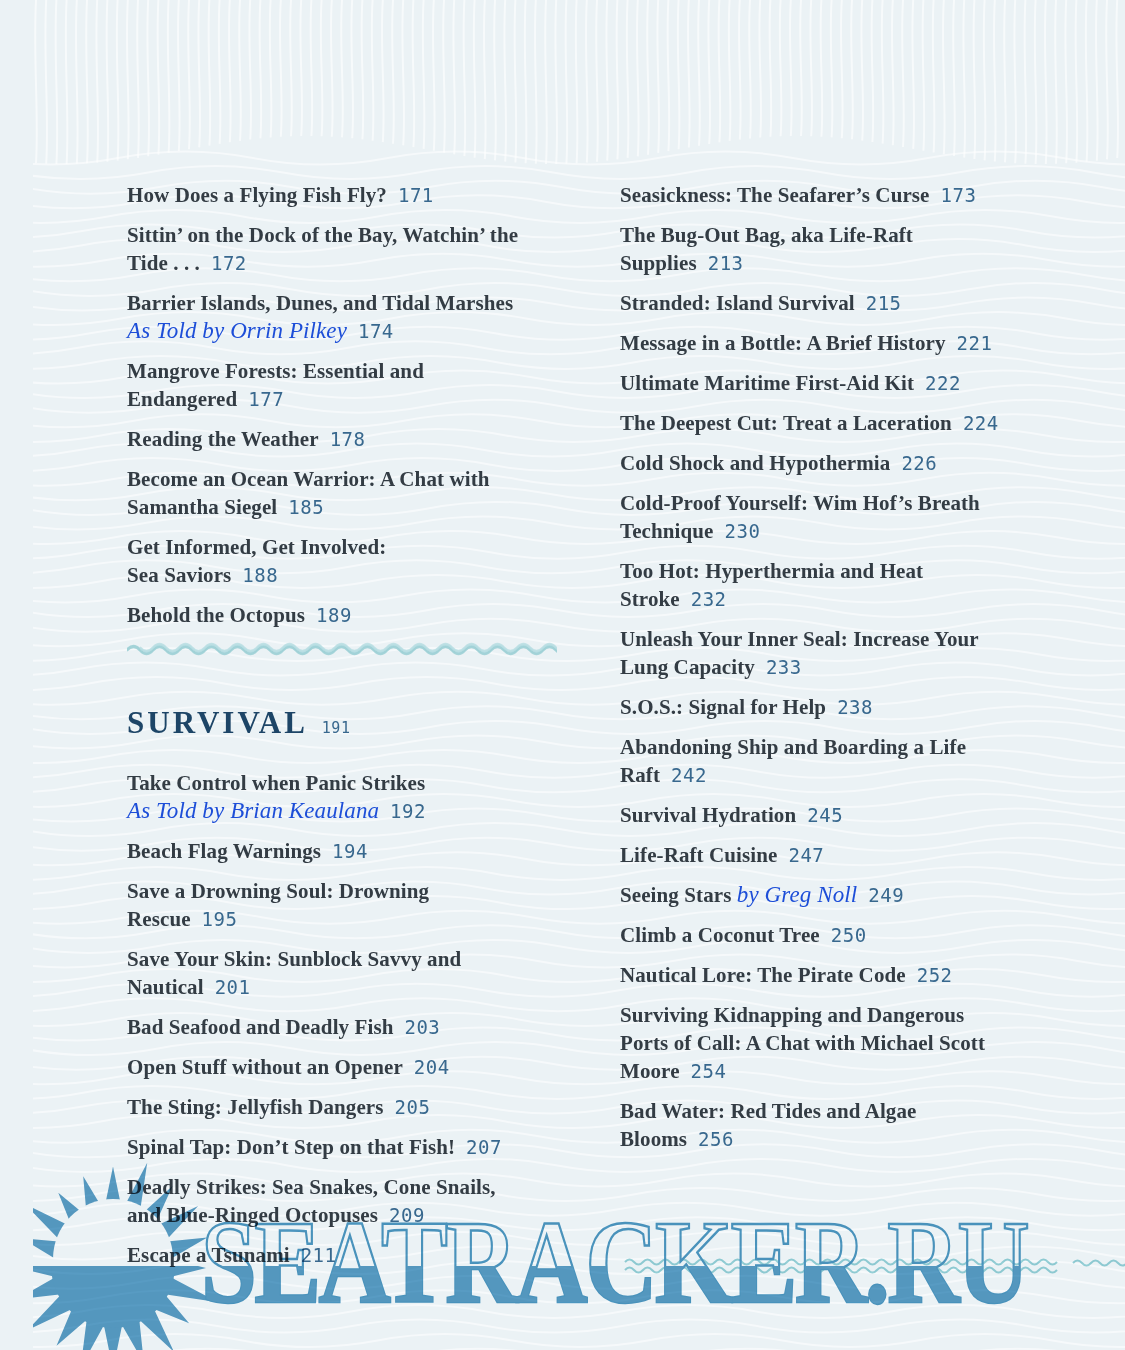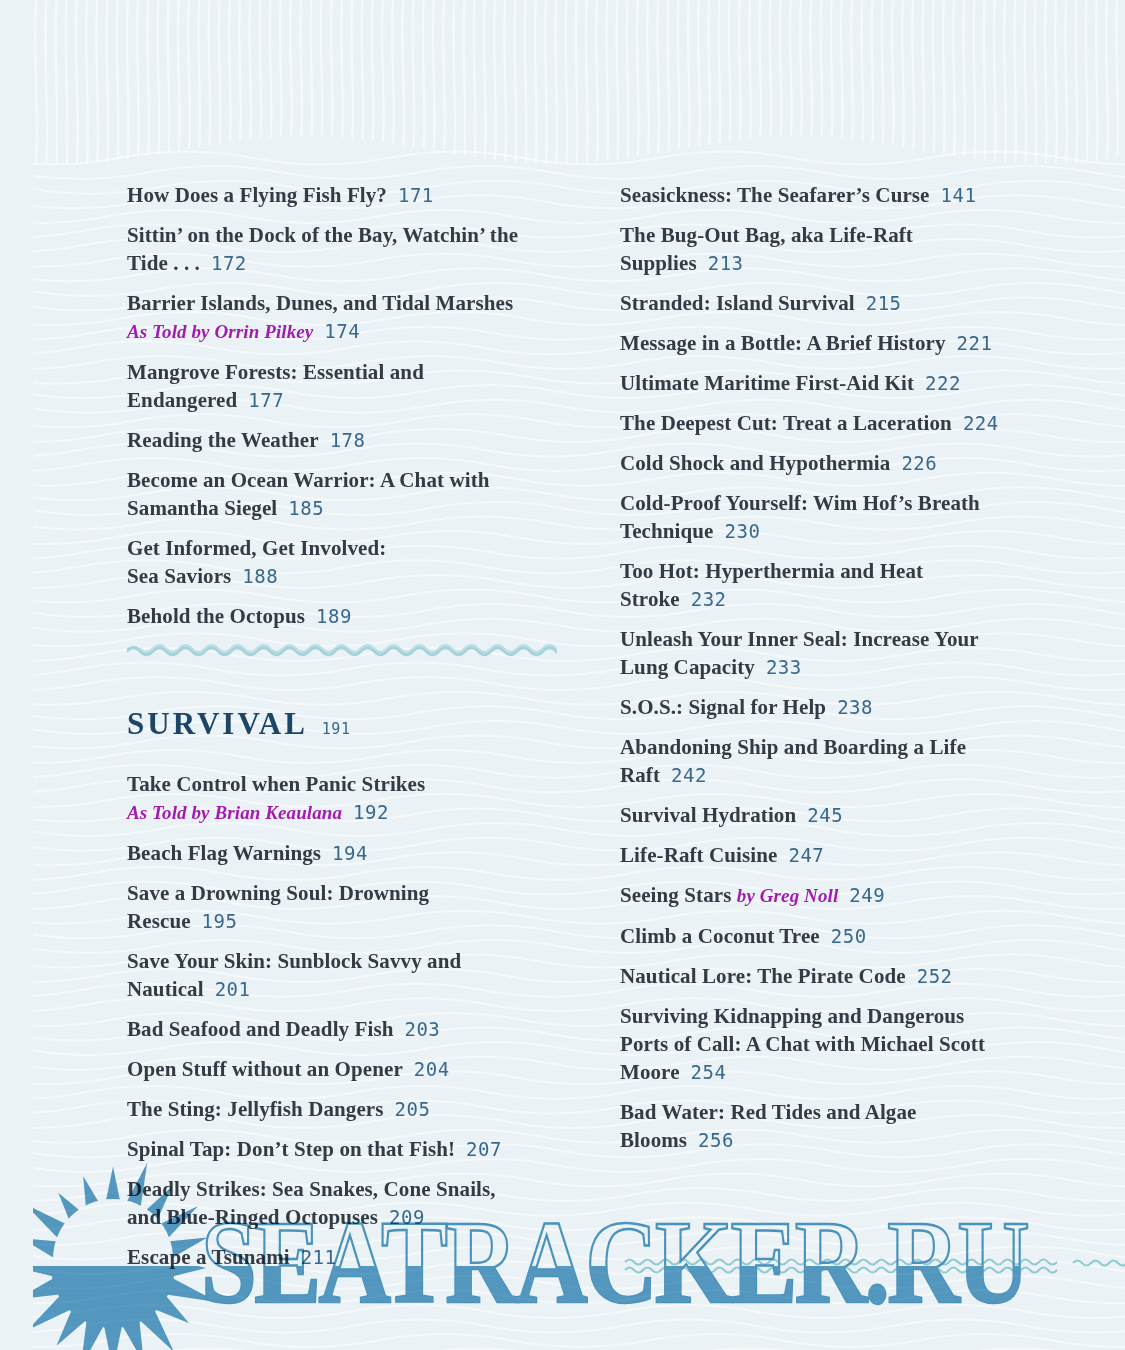--- a/index.html
+++ b/index.html
@@ -6,21 +6,21 @@
   body{width:1125px;height:1350px;position:relative;overflow:hidden;
        background:#ebf2f5;font-family:"Liberation Serif",serif;}
   .page{position:absolute;inset:0;width:1125px;height:1350px;margin-left:33px;}
   #bg{position:absolute;left:0;top:0;z-index:0;}
   .col{position:absolute;top:181px;z-index:2;}
   .col-left{left:94px;width:505px;}
   .col-right{left:587px;width:528px;}
   .toc-entry{font-weight:700;font-size:21px;line-height:28px;
              color:#333c44;margin-bottom:12px;letter-spacing:0.1px;}
   .ttl{font-weight:700;}
-  .byline{font-style:italic;font-size:19px;font-weight:700;color:#a21caf;}
+  .byline{font-style:italic;font-size:23px;font-weight:400;color:#1d4ed8;}
   .pg{font-family:"DejaVu Sans Mono",monospace;font-weight:400;font-size:19px;
       color:#38688e;margin-left:11px;letter-spacing:0.5px;}
   .divider-svg{display:block;margin:12px 0 0 0;}
   .section-head{margin:40px 0 20px 0;white-space:nowrap;}
   .sec-title{font-weight:700;font-size:31px;line-height:52px;color:#1d4567;
              letter-spacing:3px;}
   .sec-page{font-family:"DejaVu Sans Mono",monospace;font-size:15px;
             color:#38688e;margin-left:14px;letter-spacing:0.5px;}
   .watermark{position:absolute;inset:0;z-index:5;mix-blend-mode:multiply;
              pointer-events:none;}
@@ -266,21 +266,21 @@
         <div class="toc-entry"><span class="ttl">Open Stuff without an Opener</span><span class="pg">204</span></div>
         <div class="toc-entry"><span class="ttl">The Sting: Jellyfish Dangers</span><span class="pg">205</span></div>
         <div class="toc-entry"><span class="ttl">Spinal Tap: Don’t Step on that Fish!</span><span class="pg">207</span></div>
         <div class="toc-entry"><span class="ttl">Deadly Strikes: Sea Snakes, Cone Snails,</span><br><span class="ttl">and Blue-Ringed Octopuses</span><span class="pg">209</span></div>
         <div class="toc-entry"><span class="ttl">Escape a Tsunami</span><span class="pg">211</span></div>
       </div>
   </div>
 
   <div class="col col-right">
     <div id="right-entries">
-        <div class="toc-entry"><span class="ttl">Seasickness: The Seafarer’s Curse</span><span class="pg">141</span></div>
+        <div class="toc-entry"><span class="ttl">Seasickness: The Seafarer’s Curse</span><span class="pg">173</span></div>
         <div class="toc-entry"><span class="ttl">The Bug-Out Bag, aka Life-Raft</span><br><span class="ttl">Supplies</span><span class="pg">213</span></div>
         <div class="toc-entry"><span class="ttl">Stranded: Island Survival</span><span class="pg">215</span></div>
         <div class="toc-entry"><span class="ttl">Message in a Bottle: A Brief History</span><span class="pg">221</span></div>
         <div class="toc-entry"><span class="ttl">Ultimate Maritime First-Aid Kit</span><span class="pg">222</span></div>
         <div class="toc-entry"><span class="ttl">The Deepest Cut: Treat a Laceration</span><span class="pg">224</span></div>
         <div class="toc-entry"><span class="ttl">Cold Shock and Hypothermia</span><span class="pg">226</span></div>
         <div class="toc-entry"><span class="ttl">Cold-Proof Yourself: Wim Hof’s Breath</span><br><span class="ttl">Technique</span><span class="pg">230</span></div>
         <div class="toc-entry"><span class="ttl">Too Hot: Hyperthermia and Heat</span><br><span class="ttl">Stroke</span><span class="pg">232</span></div>
         <div class="toc-entry"><span class="ttl">Unleash Your Inner Seal: Increase Your</span><br><span class="ttl">Lung Capacity</span><span class="pg">233</span></div>
         <div class="toc-entry"><span class="ttl">S.O.S.: Signal for Help</span><span class="pg">238</span></div>

